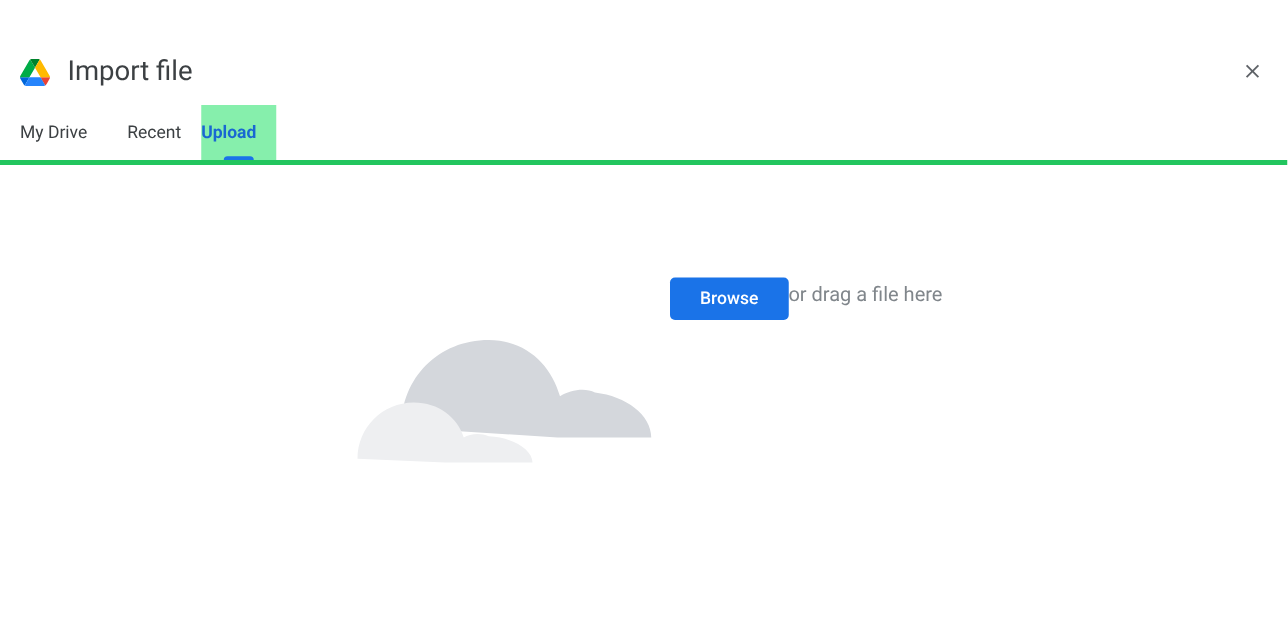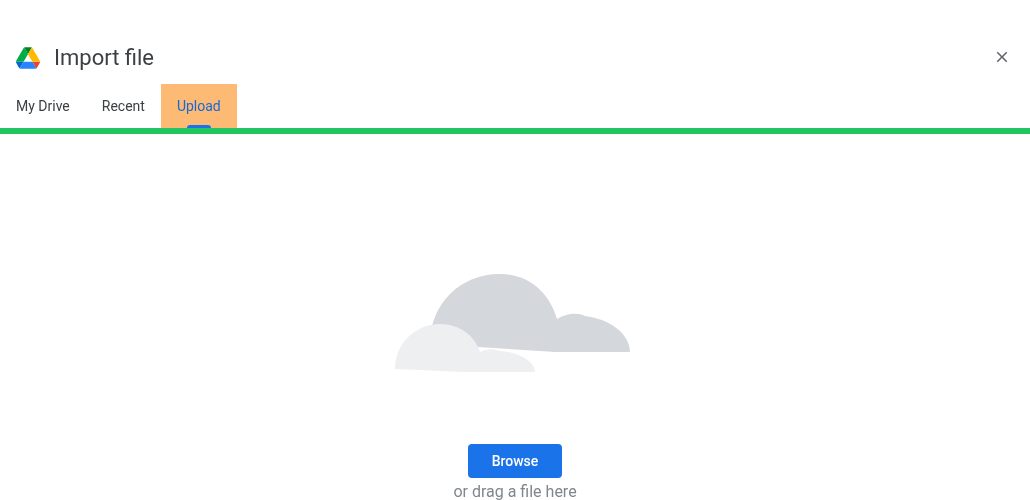--- a/index.html
+++ b/index.html
@@ -39,54 +39,54 @@
       height: 24px;
       cursor: pointer;
       display: flex;
       align-items: center;
       justify-content: center;
       color: #5f6368;
     }
     .tabs {
       display: flex;
       padding: 0 16px;
-      border-bottom: 6px solid #22c55e;
+      border-bottom: 4px solid #22c55e;
     }
     .tab {
       padding: 14px 16px;
       font-size: 14px;
       color: #3c4043;
       cursor: pointer;
       position: relative;
       font-weight: 400;
     }
     .tab:first-child {
       padding-left: 0;
     }
     .tab.active {
-      background: #fdba74;
+      background: #86efac;
       color: #1967d2;
-      font-weight: 400;
-      padding-left: 16px;
+      font-weight: 700;
+      padding-left: 0;
     }
     .tab.active::after {
       content: '';
       position: absolute;
       bottom: 0;
       left: 50%;
       transform: translateX(-50%);
       width: 24px;
       height: 3px;
       background: #1a73e8;
       border-radius: 3px 3px 0 0;
     }
     .content {
       display: flex;
-      flex-direction: column;
-      align-items: center;
+      flex-direction: row;
+      align-items: flex-start;
       justify-content: center;
       padding-top: 90px;
     }
     .cloud-illustration {
       width: 260px;
       height: 180px;
       position: relative;
       margin-bottom: 40px;
     }
     .browse-btn {

